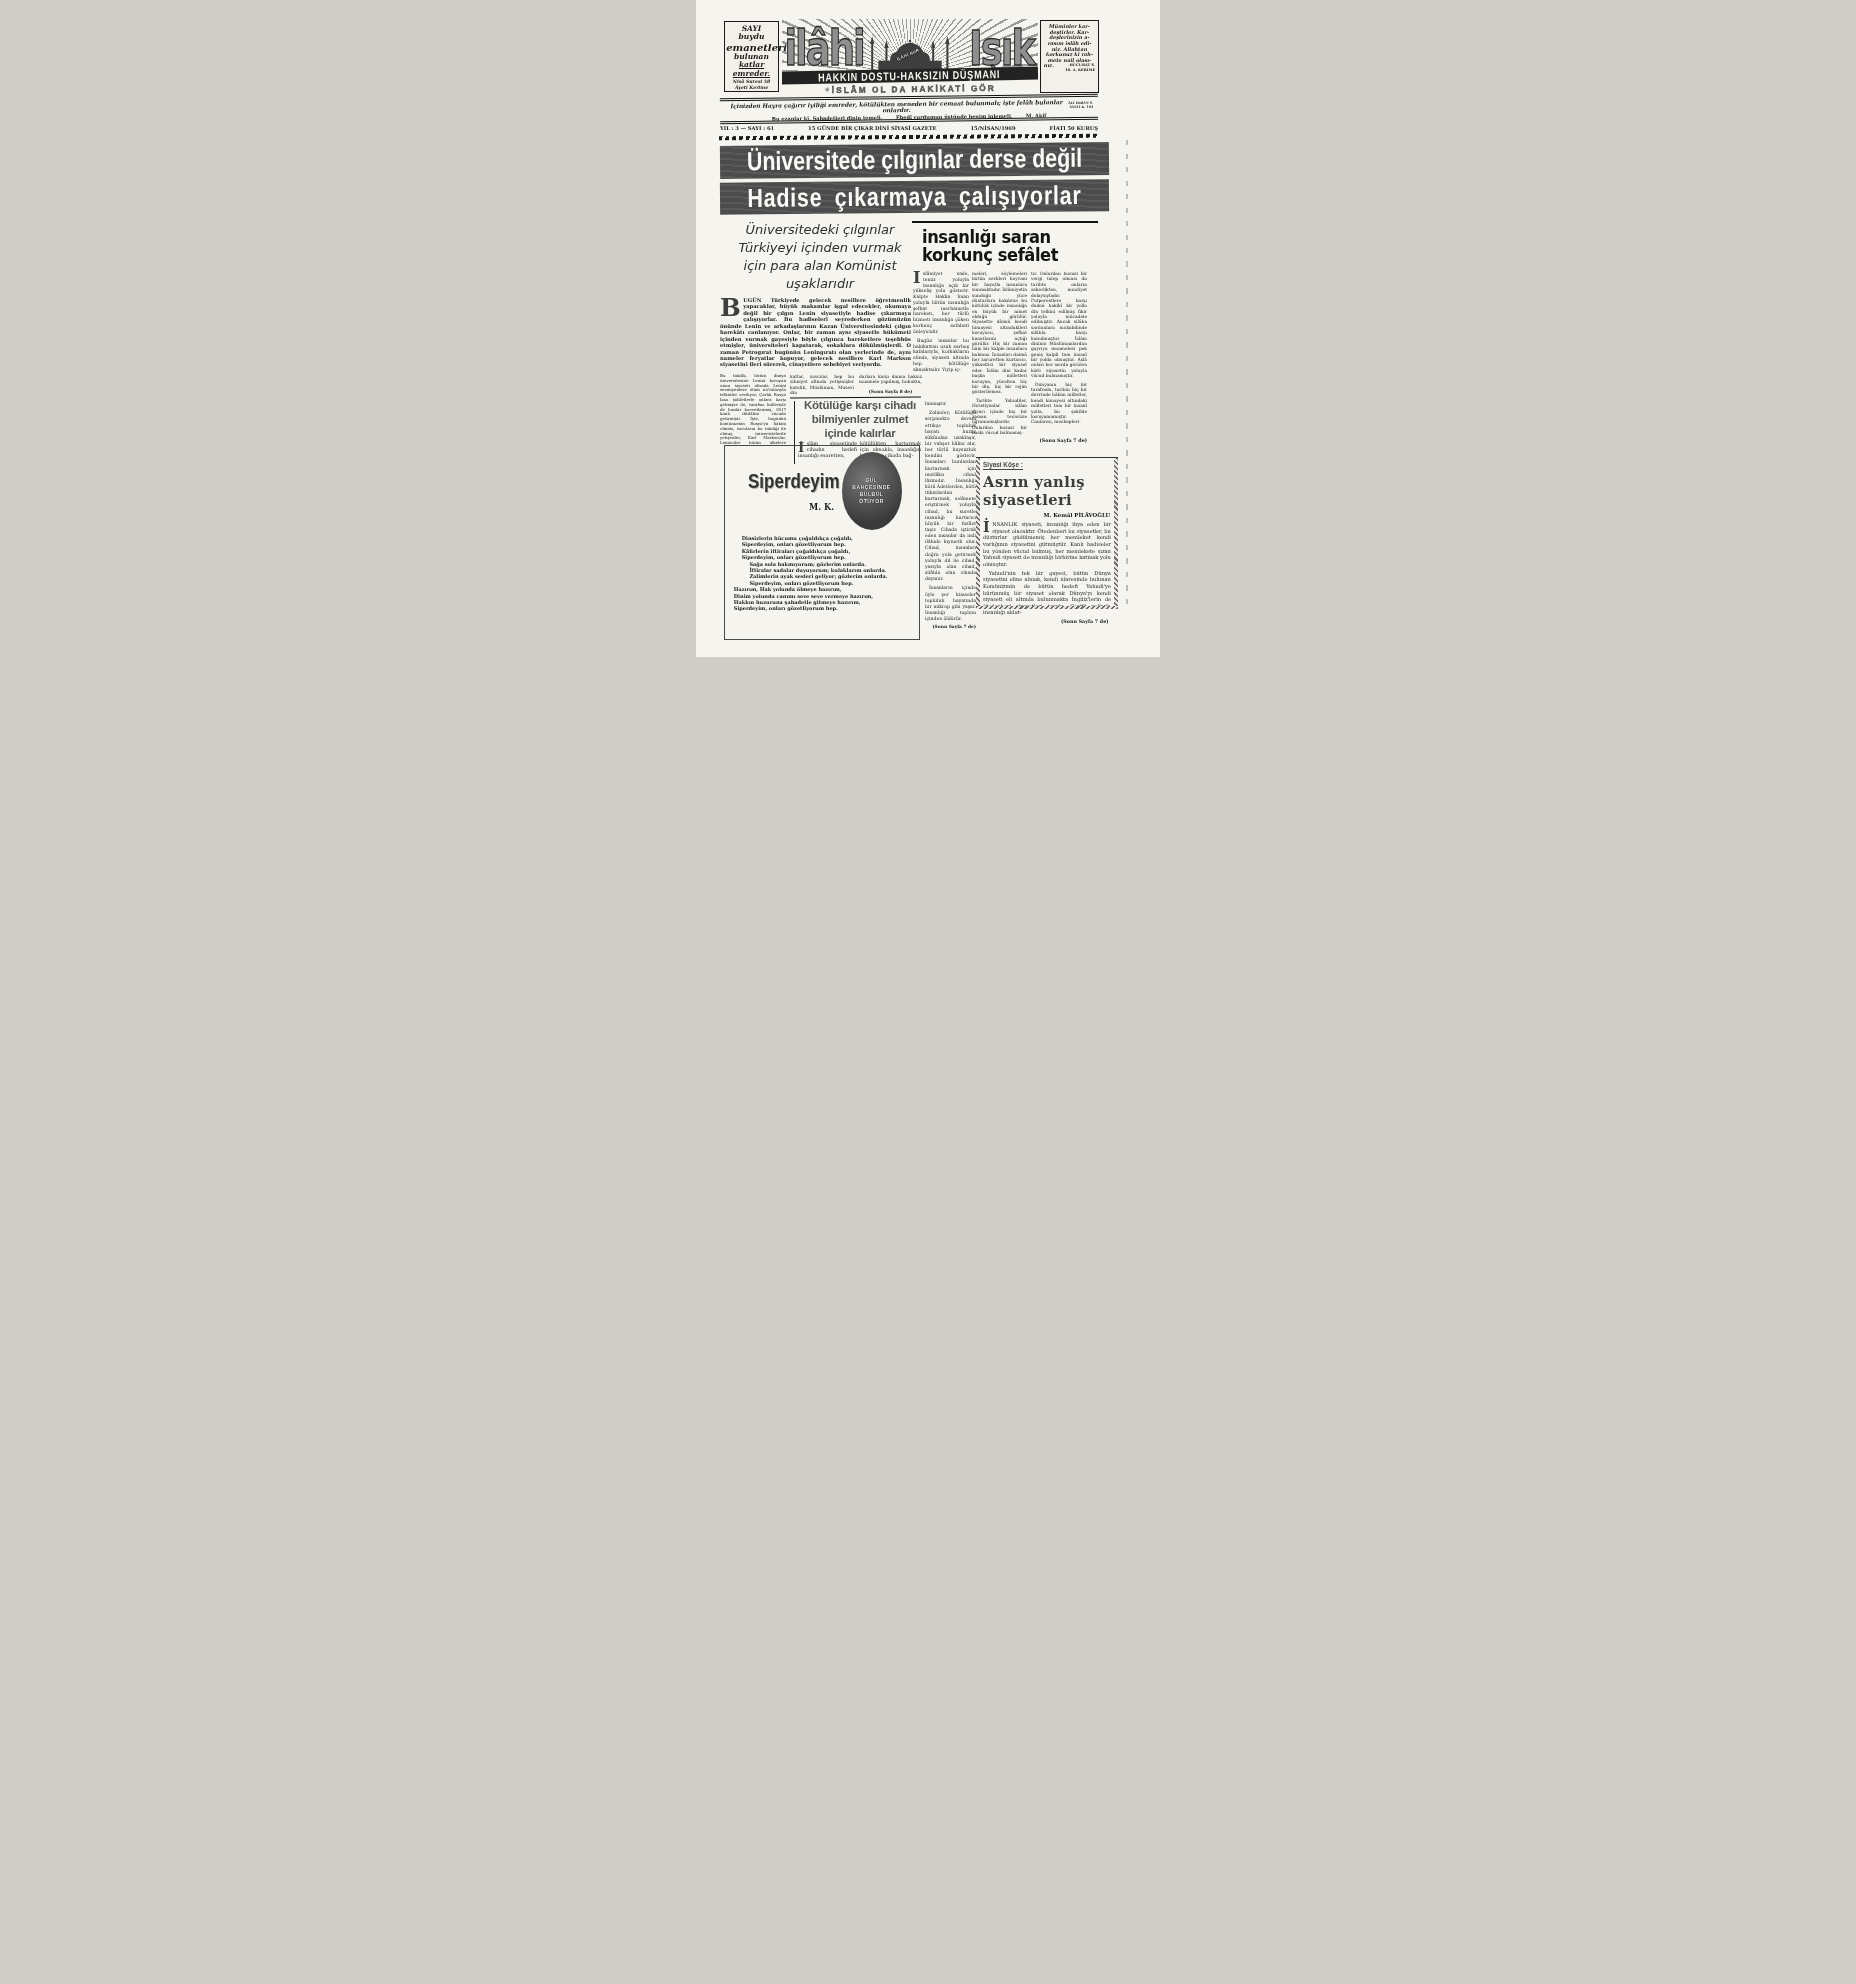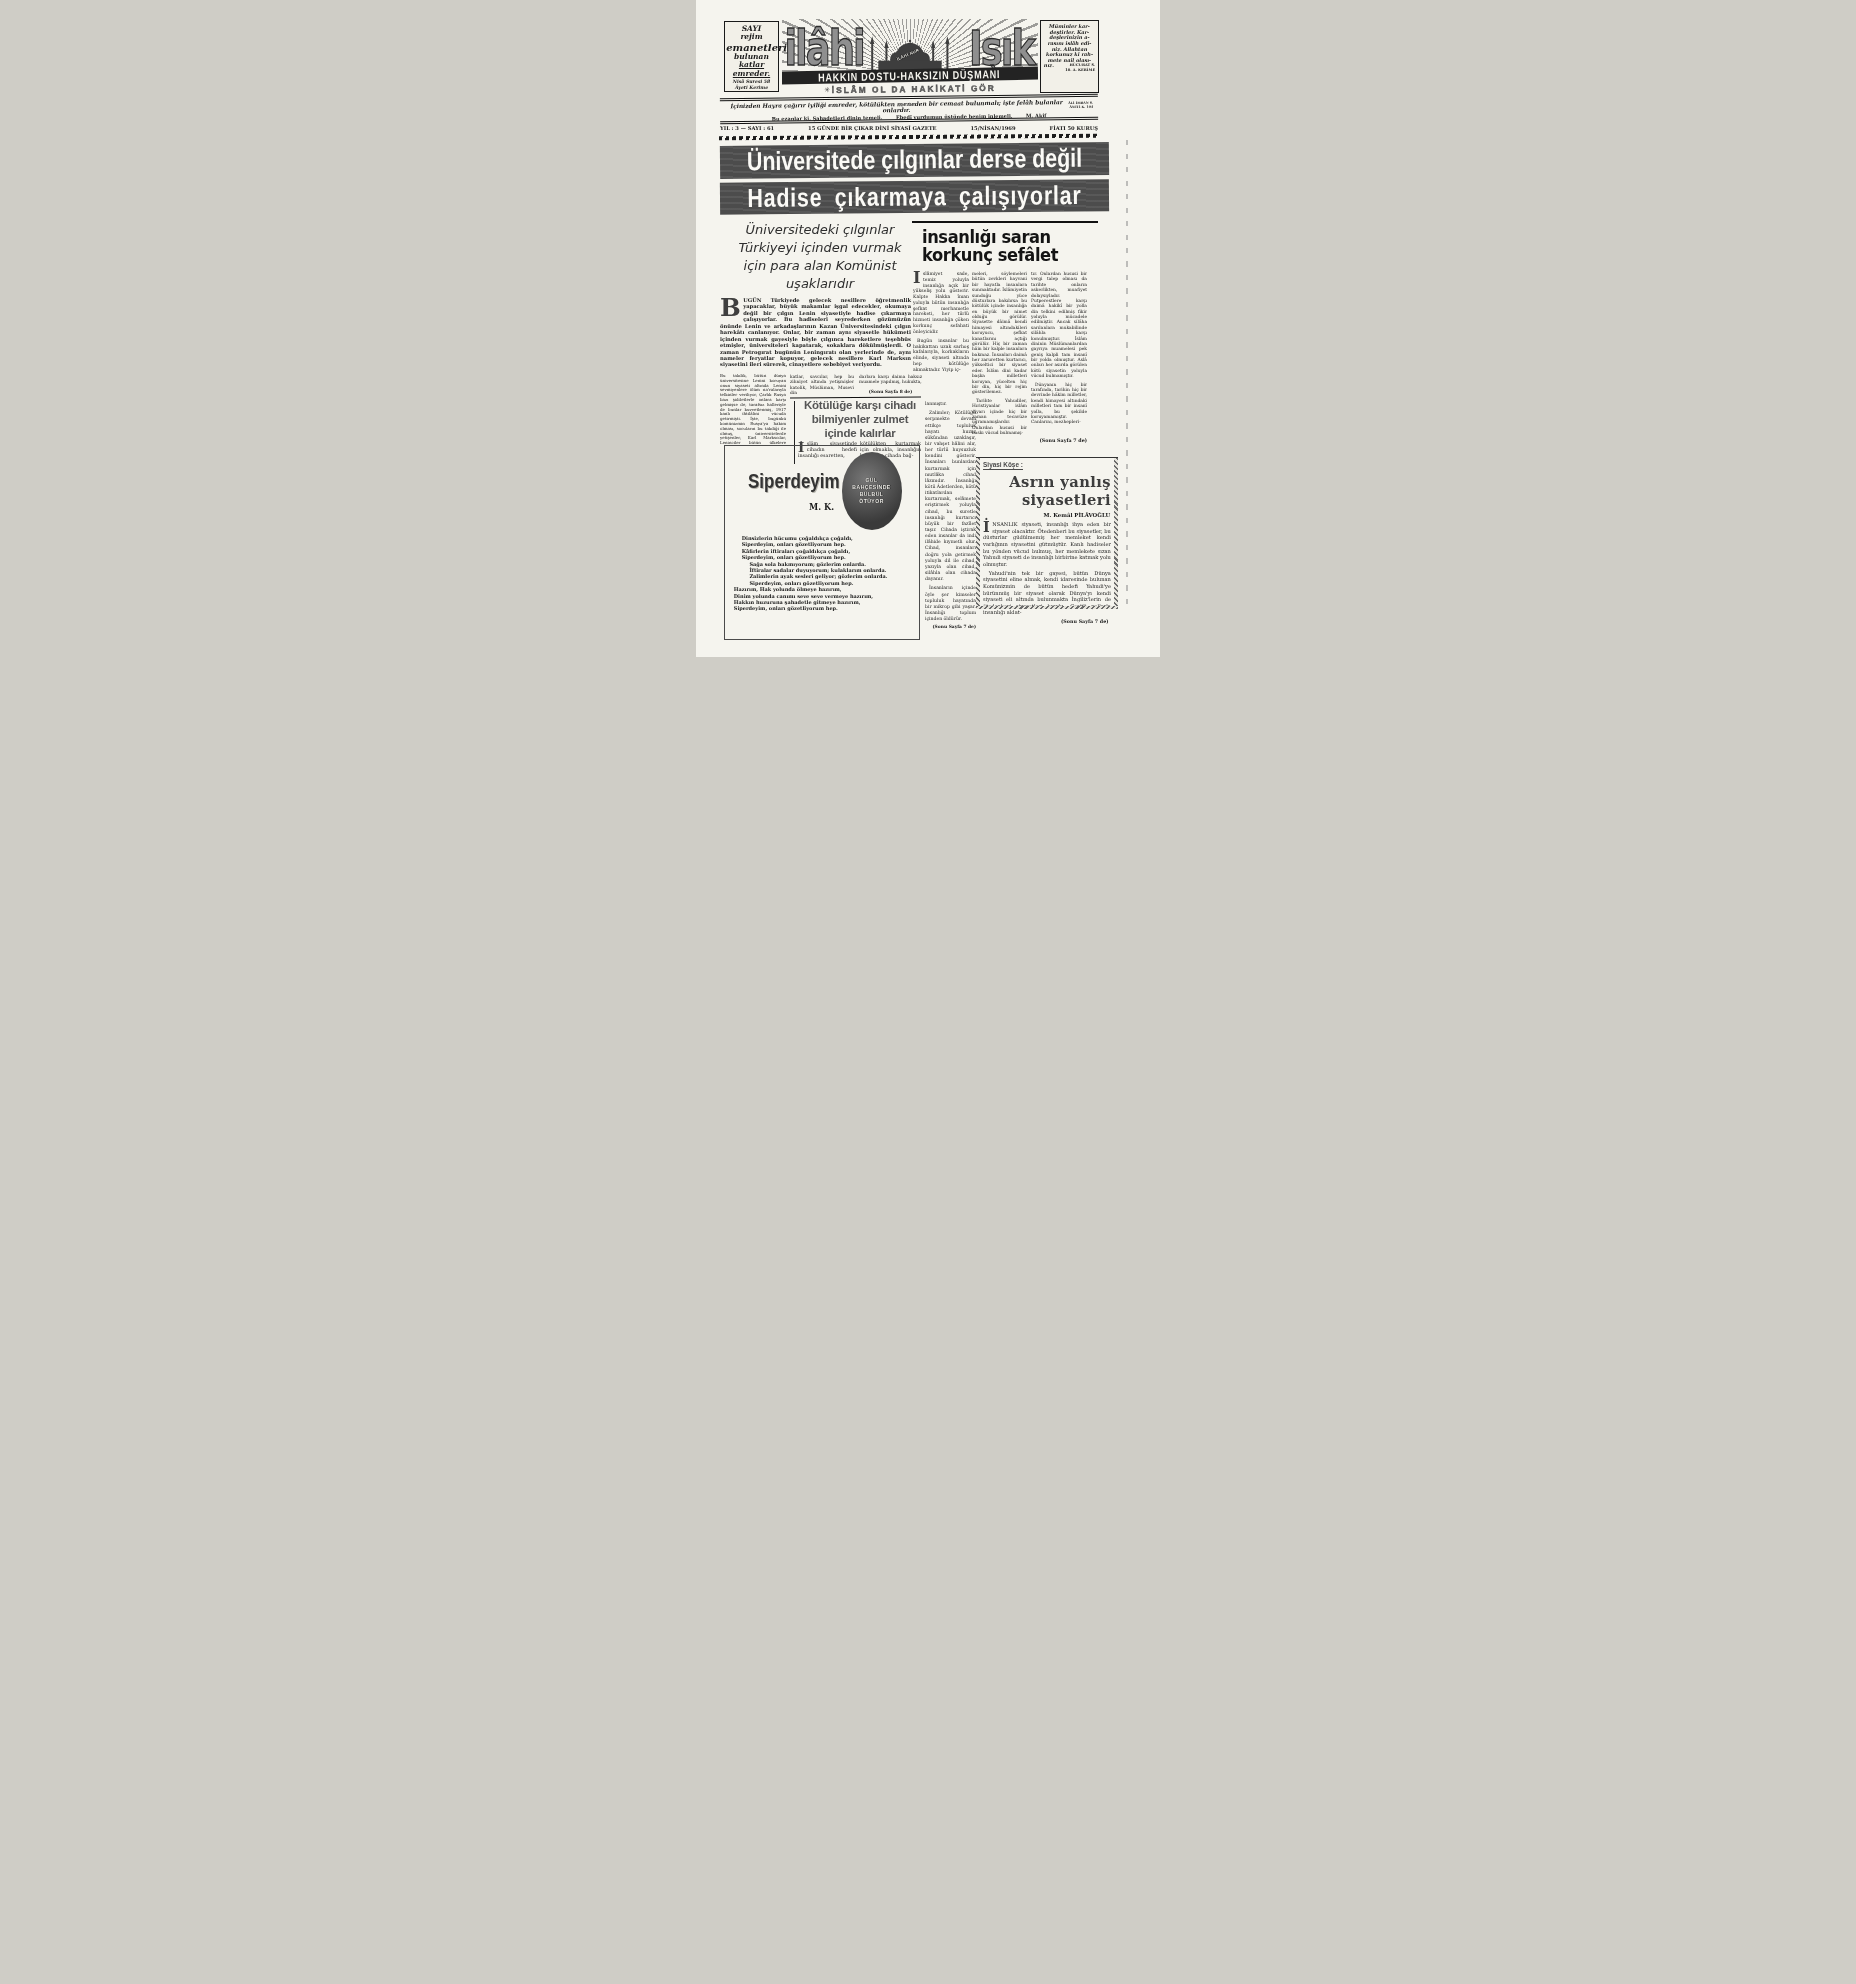--- a/index.html
+++ b/index.html
@@ -84,35 +84,35 @@
   
   .pol-box{box-sizing:border-box;border-top:0.8px solid #333;
            background:#f5f4ee;padding:3.2px 7.1px 2.4px 7.1px;}
   .pol-edge{position:absolute;top:0;bottom:0;width:3.6px;
            background:repeating-linear-gradient(45deg,#6c6c6c 0 1.6px,#e6e4dc 1.6px 3.6px);}
   .pol-bottom{position:absolute;left:0;right:0;bottom:0;height:3.2px;
            background:repeating-linear-gradient(135deg,#6c6c6c 0 1.6px,#e6e4dc 1.6px 3.6px);}
   .pol-kicker{display:inline-block;font-family:"Liberation Sans",sans-serif;font-weight:bold;
            font-size:6.4px;color:#4a4a4a;border-bottom:1.2px double #4a4a4a;padding-bottom:0.4px;}
   .pol-head{font-family:"DejaVu Serif",serif;font-weight:bold;font-size:14.7px;line-height:1.25;
-           color:#3d3d3d;text-align:right;letter-spacing:0.4px;}
+           color:#3d3d3d;text-align:left;letter-spacing:0.4px;}
   .pol-byline{text-align:right;font-weight:bold;font-size:5.4px;margin:2.4px 0.8px 3.2px 0;}
   .pol-body{font-size:5.1px;line-height:1.3;text-align:justify;font-weight:500;}
   .pol-body p{margin:0 0 2.4px 0;text-indent:5.6px;}
   .pol-body p:first-child{text-indent:0;}
   .artifact{background:repeating-linear-gradient(180deg,#8f8f8f 0 5.2px,transparent 5.2px 13.5px);opacity:.55;}
 </style>
 </head>
 <body>
 
 <div class="page">
 
   <div class="abs script-box" style="left:28px;top:21.4px;width:55px;height:71px;">
     <div class="sb-big">SAYI</div>
-    <div class="sb-big">rejim</div>
+    <div class="sb-big">buydu</div>
     <div class="sb-med">emanetleri</div>
     <div class="sb-big">bulunan</div>
     <div class="sb-big sb-ul">katlar</div>
     <div class="sb-big sb-ul">emreder.</div>
     <div class="sb-src">Nisâ Suresi 58</div>
     <div class="sb-src">Âyeti Kerime</div>
   </div>
 
   <div class="abs logo-wrap" style="left:86px;top:19px;width:256px;height:76px;">
     <div class="rays"></div>

